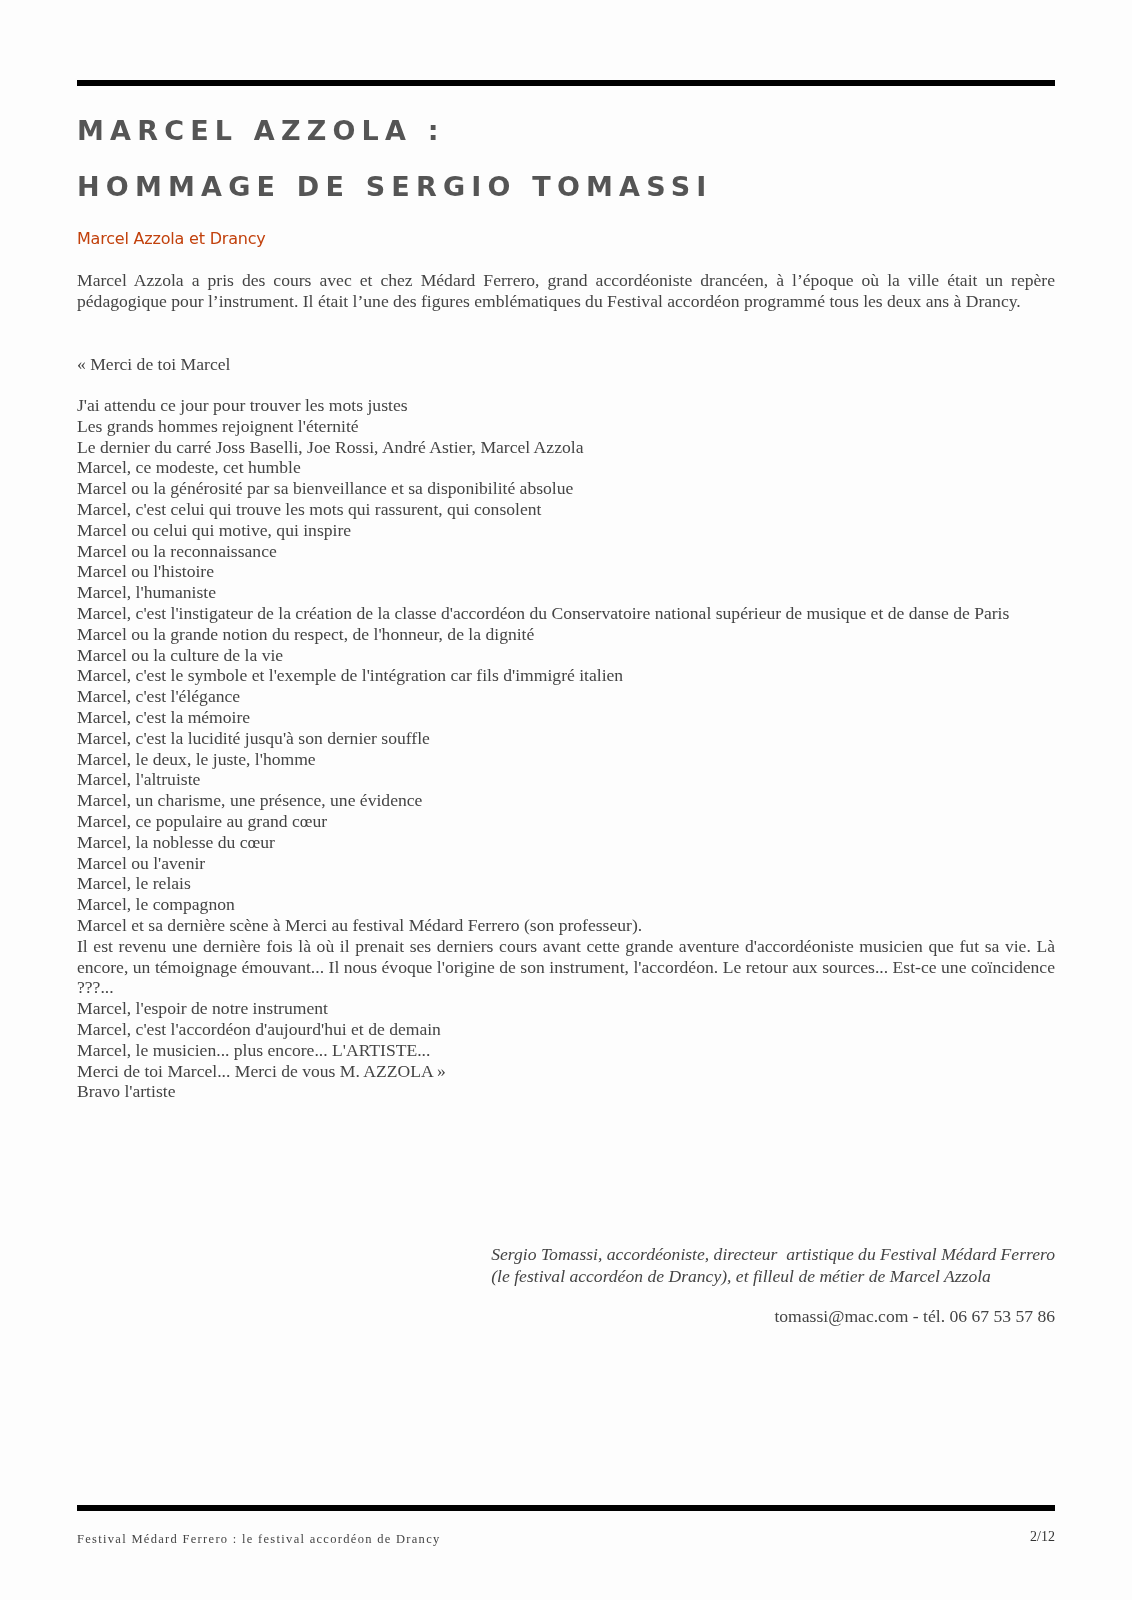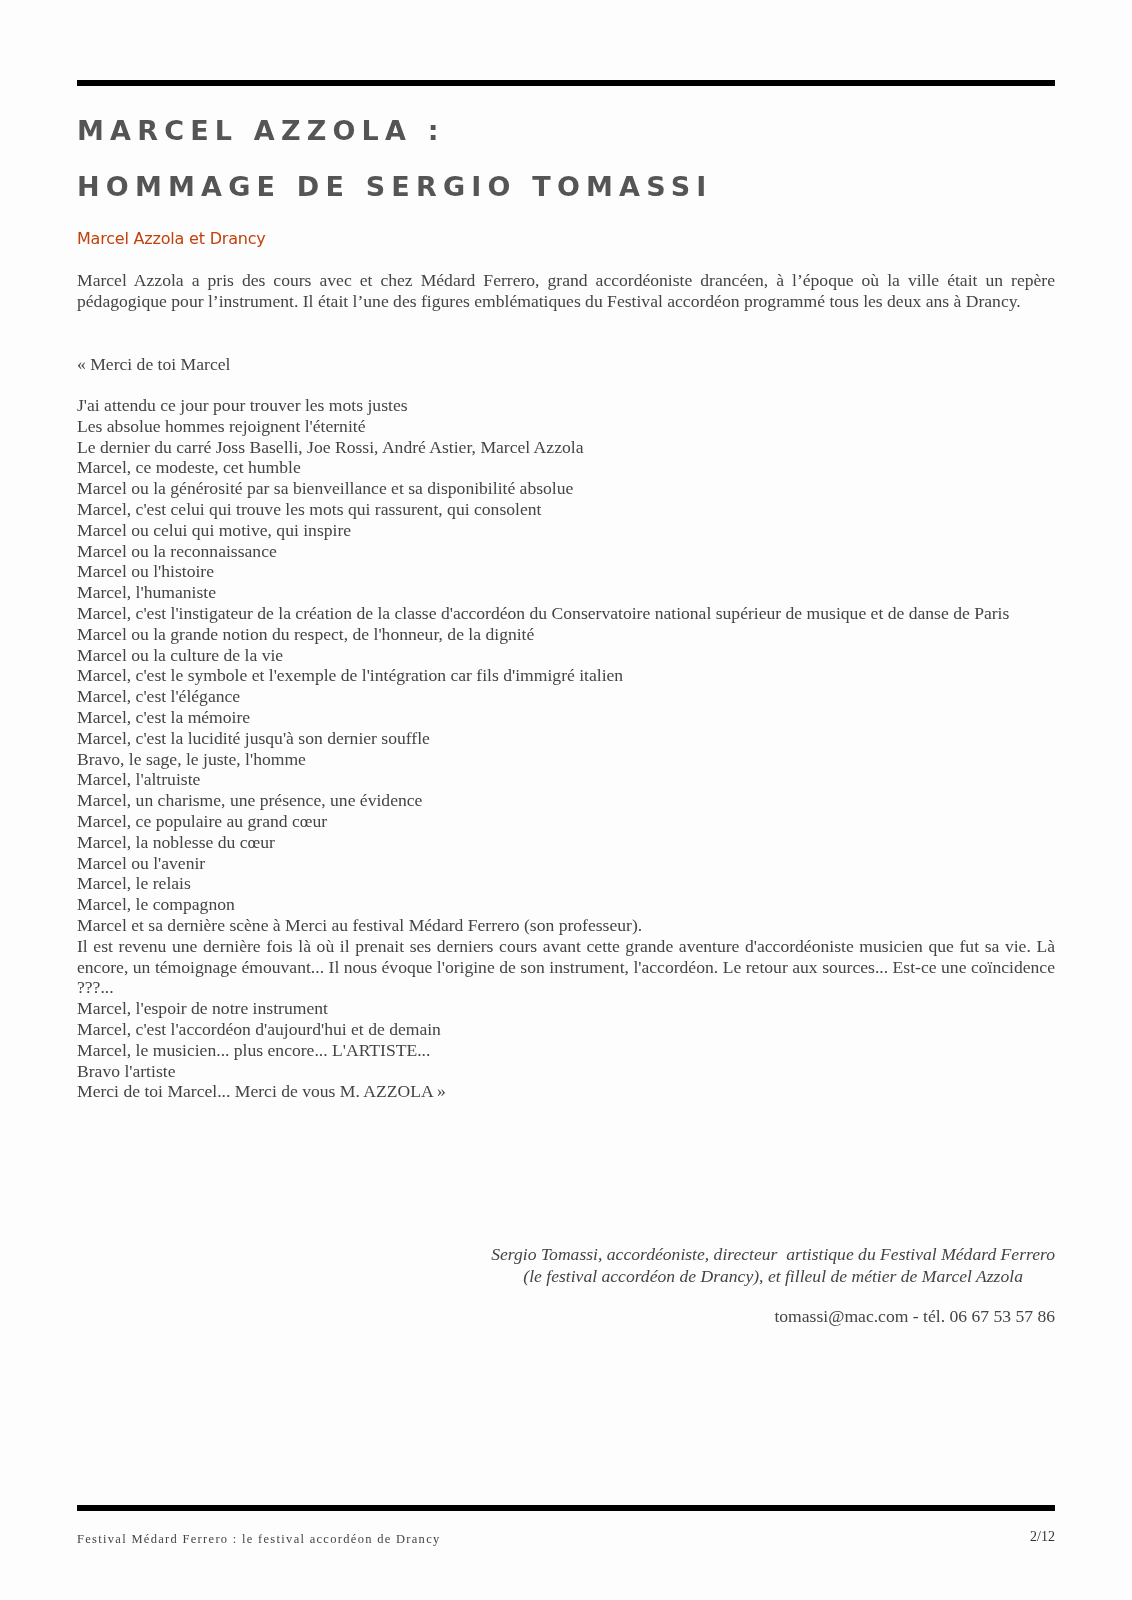--- a/index.html
+++ b/index.html
@@ -22,21 +22,21 @@
     .body-text {
       position: absolute; left: 77px; width: 978px;
       font-family: "Liberation Serif", serif; font-size: 17.6px; color: #444;
       line-height: 20.8px;
     }
     .intro { top: 270px; text-align: justify; }
     .merci-open { top: 354px; }
     .poem { top: 395px; }
     .poem .line { text-align: justify; text-align-last: left; }
     .signature {
-      position: absolute; right: 77px; top: 1243px; text-align: center;
+      position: absolute; right: 77px; top: 1243px; text-align: left;
       font-family: "Liberation Serif", serif; font-style: italic; font-size: 17.6px;
       color: #444; line-height: 22px;
     }
     .contact {
       position: absolute; right: 77px; top: 1306px; text-align: right;
       font-family: "Liberation Serif", serif; font-size: 17.6px; color: #444;
     }
     .footer-left {
       position: absolute; left: 77px; top: 1532px;
       font-family: "Liberation Serif", serif; font-size: 12.5px; color: #444; letter-spacing: 1.3px; text-align: right;
@@ -58,51 +58,51 @@
   </div>
 
   <div class="subtitle">Marcel Azzola et Drancy</div>
 
   <div class="body-text intro">Marcel Azzola a pris des cours avec et chez Médard Ferrero, grand accordéoniste drancéen, à l’époque où la ville était un repère pédagogique pour l’instrument. Il était l’une des figures emblématiques du Festival accordéon programmé tous les deux ans à Drancy.</div>
 
   <div class="body-text merci-open">« Merci de toi Marcel</div>
 
   <div class="body-text poem" id="poem">
       <div class="line">J'ai attendu ce jour pour trouver les mots justes</div>
-      <div class="line">Les absolue hommes rejoignent l'éternité</div>
+      <div class="line">Les grands hommes rejoignent l'éternité</div>
       <div class="line">Le dernier du carré Joss Baselli, Joe Rossi, André Astier, Marcel Azzola</div>
       <div class="line">Marcel, ce modeste, cet humble</div>
       <div class="line">Marcel ou la générosité par sa bienveillance et sa disponibilité absolue</div>
       <div class="line">Marcel, c'est celui qui trouve les mots qui rassurent, qui consolent</div>
       <div class="line">Marcel ou celui qui motive, qui inspire</div>
       <div class="line">Marcel ou la reconnaissance</div>
       <div class="line">Marcel ou l'histoire</div>
       <div class="line">Marcel, l'humaniste</div>
       <div class="line">Marcel, c'est l'instigateur de la création de la classe d'accordéon du Conservatoire national supérieur de musique et de danse de Paris</div>
       <div class="line">Marcel ou la grande notion du respect, de l'honneur, de la dignité</div>
       <div class="line">Marcel ou la culture de la vie</div>
       <div class="line">Marcel, c'est le symbole et l'exemple de l'intégration car fils d'immigré italien</div>
       <div class="line">Marcel, c'est l'élégance</div>
       <div class="line">Marcel, c'est la mémoire</div>
       <div class="line">Marcel, c'est la lucidité jusqu'à son dernier souffle</div>
-      <div class="line">Bravo, le sage, le juste, l'homme</div>
+      <div class="line">Marcel, le deux, le juste, l'homme</div>
       <div class="line">Marcel, l'altruiste</div>
       <div class="line">Marcel, un charisme, une présence, une évidence</div>
       <div class="line">Marcel, ce populaire au grand cœur</div>
       <div class="line">Marcel, la noblesse du cœur</div>
       <div class="line">Marcel ou l'avenir</div>
       <div class="line">Marcel, le relais</div>
       <div class="line">Marcel, le compagnon</div>
       <div class="line">Marcel et sa dernière scène à Merci au festival Médard Ferrero (son professeur).</div>
       <div class="line">Il est revenu une dernière fois là où il prenait ses derniers cours avant cette grande aventure d'accordéoniste musicien que fut sa vie. Là encore, un témoignage émouvant... Il nous évoque l'origine de son instrument, l'accordéon. Le retour aux sources... Est-ce une coïncidence ???...</div>
       <div class="line">Marcel, l'espoir de notre instrument</div>
       <div class="line">Marcel, c'est l'accordéon d'aujourd'hui et de demain</div>
       <div class="line">Marcel, le musicien... plus encore... L'ARTISTE...</div>
+      <div class="line">Merci de toi Marcel... Merci de vous M. AZZOLA »</div>
       <div class="line">Bravo l'artiste</div>
-      <div class="line">Merci de toi Marcel... Merci de vous M. AZZOLA »</div>
     </div>
 
   <div class="signature">
     <div style="white-space: pre;">Sergio Tomassi, accordéoniste, directeur  artistique du Festival Médard Ferrero</div>
     <div>(le festival accordéon de Drancy), et filleul de métier de Marcel Azzola</div>
   </div>
 
   <div class="contact">tomassi@mac.com - tél. 06 67 53 57 86</div>
 
   <div class="rule bottom"></div>

